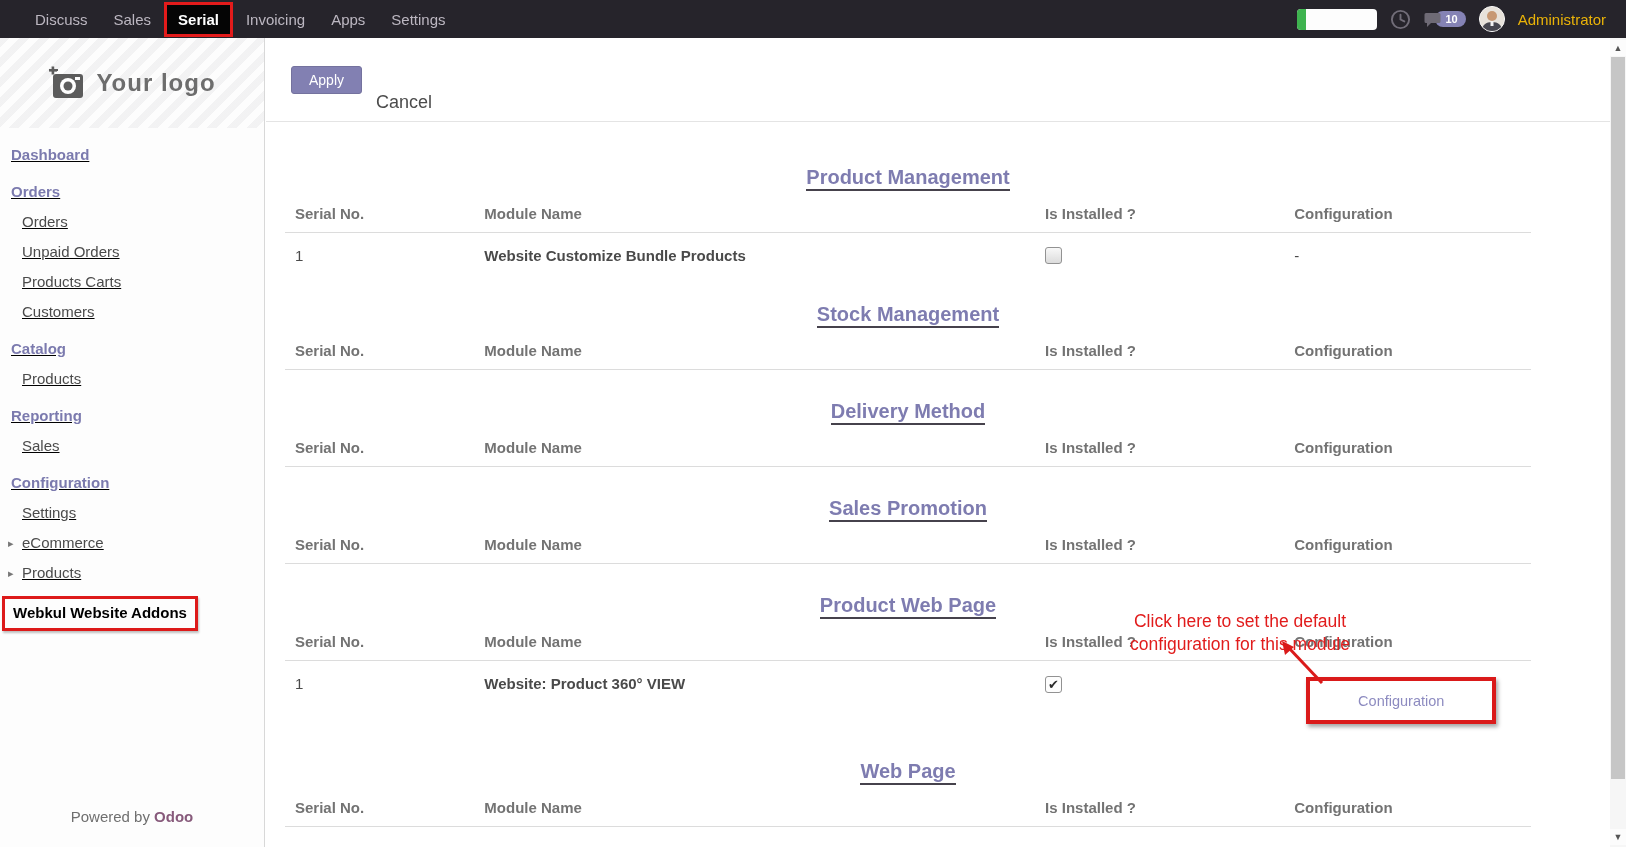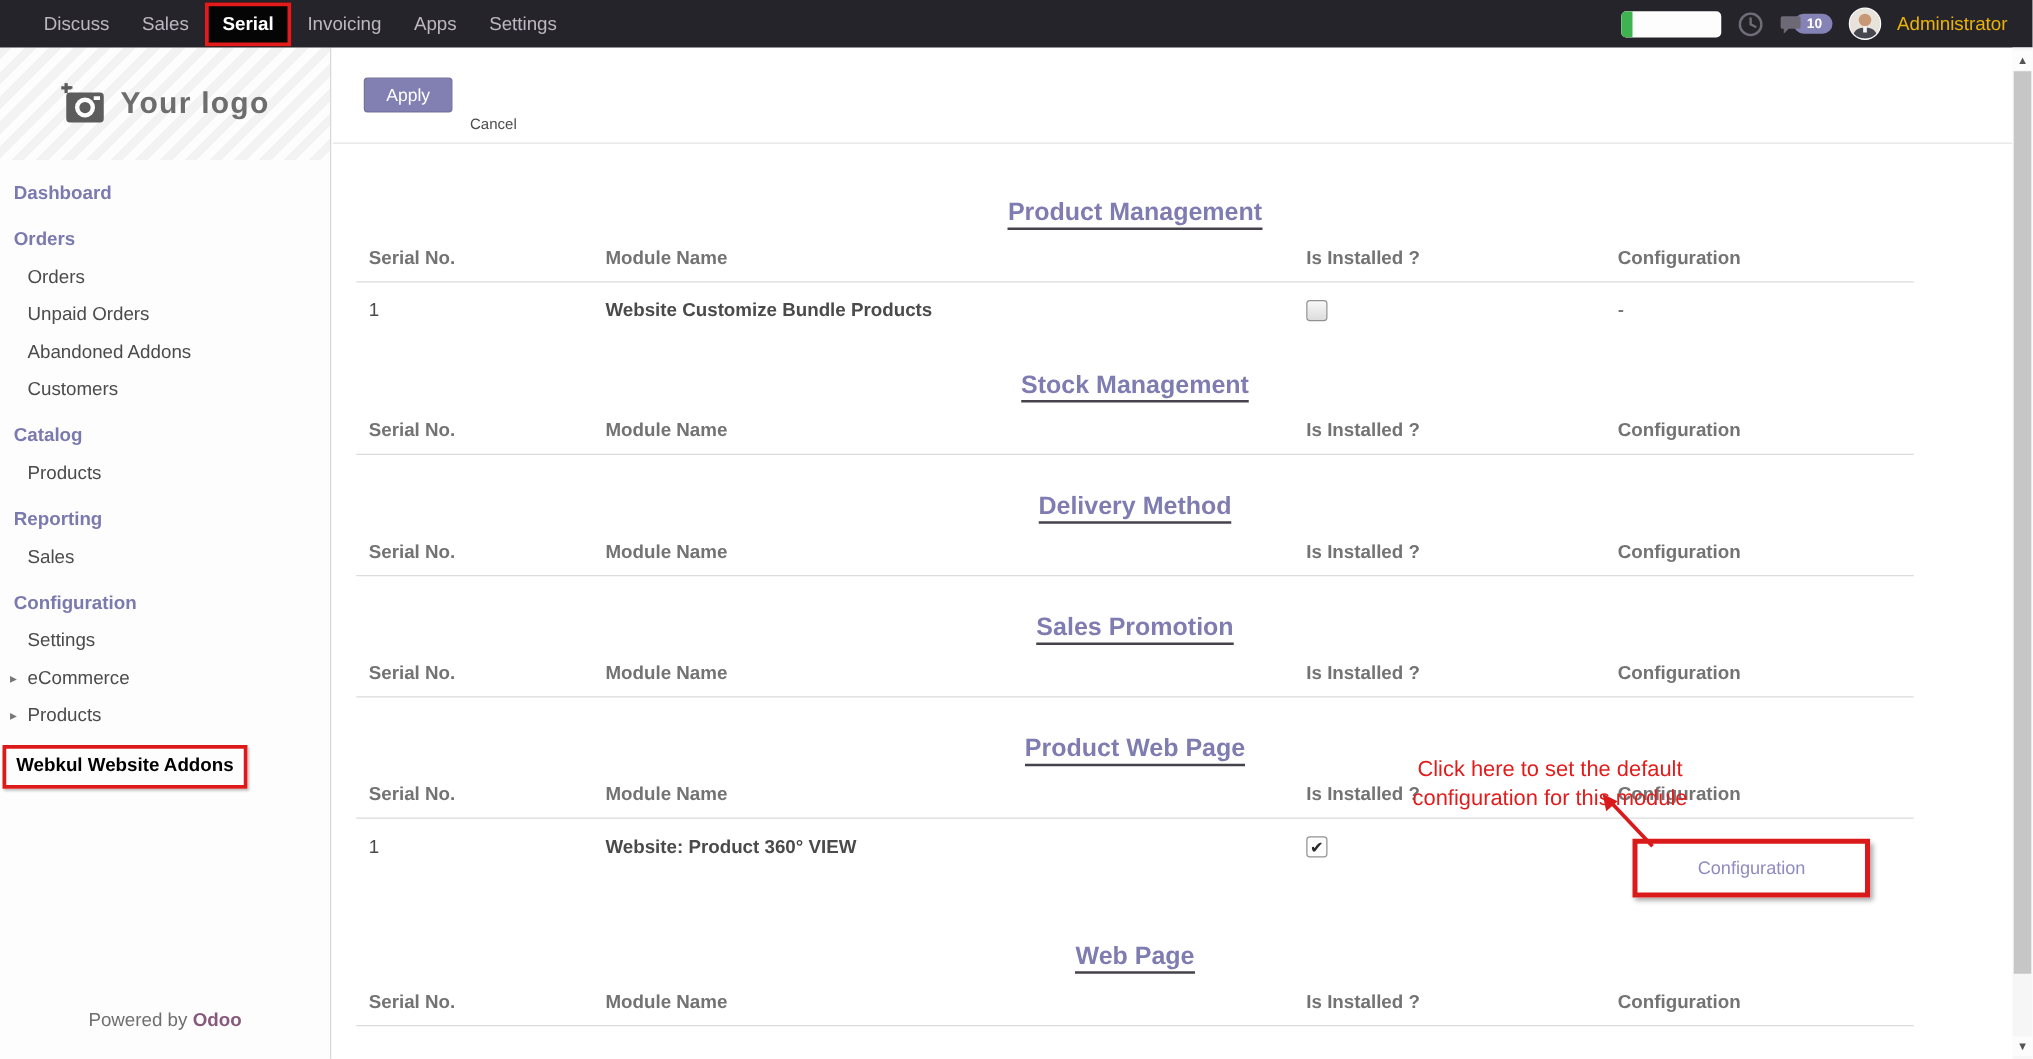--- a/index.html
+++ b/index.html
@@ -22,38 +22,38 @@
                border-radius:9px; padding:2px 8px 2px 10px; line-height:12px; }
   .avatar { width:26px; height:26px; border-radius:50%; overflow:hidden; background:#e9e5df; border:1px solid #fff; }
   .user-name { color:#eab308; font-size:15px; }
 
   
   .sidebar { position:absolute; left:0; top:38px; width:265px; height:809px;
              background:#fdfdfd; border-right:1px solid #d8d8d8; z-index:10; }
   .logo-box { height:90px; display:flex; align-items:center; justify-content:center; gap:10px;
               background:repeating-linear-gradient(135deg, rgba(120,120,130,0.08) 0 7px, rgba(0,0,0,0) 7px 14px); }
   .logo-text { font-size:24px; font-weight:bold; color:#6d6d6d; letter-spacing:1px; }
-  .nav { padding-top:12px; }
+  .nav { padding-top:12px;text-decoration:underline; }
   .nav-item { font-size:15px; line-height:30px; color:#4b4b4b; padding-left:22px; cursor:pointer; white-space:nowrap; }
   .nav-item.hdr { color:#7b7aae; font-weight:bold; padding-left:11px; margin-top:7px; cursor:default; }
   .nav-item.app { color:#7b7aae; font-weight:bold; padding-left:11px; }
   .nav-item.exp { padding-left:22px; position:relative; }
   .nav-item.exp .caret { position:absolute; left:8px; top:0; color:#777; font-size:11px; }
   .nav-item.hl { display:inline-block; margin:8px 0 0 2px; padding:2px 8px 3px 8px; line-height:24px;
                  color:#000000; font-weight:bold; border:3px solid #dd1a1a;
                  box-shadow:1px 2px 2px rgba(0,0,0,0.25); }
   .powered { position:absolute; bottom:22px; width:100%; text-align:center; font-size:15px; color:#6f6f6f; }
   .powered b { color:#875a7b; }
 
   
   .main { position:absolute; left:266px; top:38px; width:1344px; height:817px; background:#fff; overflow:hidden; }
   .toolbar { padding:8px 0 8px 25px; border-bottom:1px solid #e4e4e4; display:flex; align-items:center; gap:14px; }
   .btn-apply { background:#8280b2; border:1px solid #74729e; color:#fff; font-size:14px;
                padding:5px 17px; border-radius:3px; cursor:pointer; }
-  .btn-cancel { background:none; border:none; color:#4c4c4c; font-size:12px; cursor:pointer;margin-top:46px; }
+  .btn-cancel { background:none; border:none; color:#4c4c4c; font-size:18px; cursor:pointer;margin-top:46px; }
 
   .content { margin:0 79px 0 19px; padding-top:14px; }
   .module-section { position:relative; }
   .sec-title-wrap { text-align:center; margin:30px 0 6px; }
   .sec-title { font-size:20px; font-weight:bold; color:#7e7cb0; border-bottom:2px solid #46424c;
                padding-bottom:1px; cursor:pointer; }
   .thead, .trow { display:flex; width:100%; }
   .thead { padding:10px 0; border-bottom:1px solid #dcdcdc; }
   .th { font-size:15px; font-weight:bold; color:#737373; }
   .trow { padding:14px 0 6px; }
@@ -136,21 +136,21 @@
       <circle cx="20" cy="20" r="4.5" fill="#5c5c5c"></circle>
       <rect x="27" y="11" width="5" height="3" fill="#fdfdfd"></rect>
     </svg>
     <span class="logo-text">Your logo</span>
   </div>
   <div class="nav" id="sidebar-nav">
       <div class="nav-item app"><span>Dashboard</span></div>
       <div class="nav-item hdr"><span>Orders</span></div>
       <div class="nav-item link"><span>Orders</span></div>
       <div class="nav-item link"><span>Unpaid Orders</span></div>
-      <div class="nav-item link"><span>Abandoned Addons</span></div>
+      <div class="nav-item link"><span>Products Carts</span></div>
       <div class="nav-item link"><span>Customers</span></div>
       <div class="nav-item hdr"><span>Catalog</span></div>
       <div class="nav-item link"><span>Products</span></div>
       <div class="nav-item hdr"><span>Reporting</span></div>
       <div class="nav-item link"><span>Sales</span></div>
       <div class="nav-item hdr"><span>Configuration</span></div>
       <div class="nav-item link"><span>Settings</span></div>
       <div class="nav-item exp"><span class="caret">▸</span><span>eCommerce</span></div>
       <div class="nav-item exp"><span class="caret">▸</span><span>Products</span></div>
       <div><div class="nav-item hl"><span>Webkul Website Addons</span></div></div>

